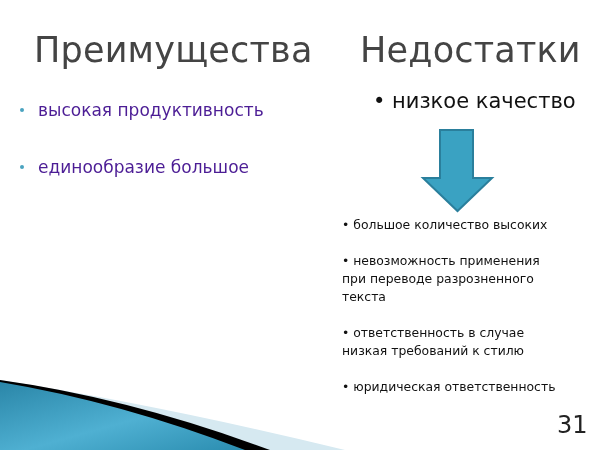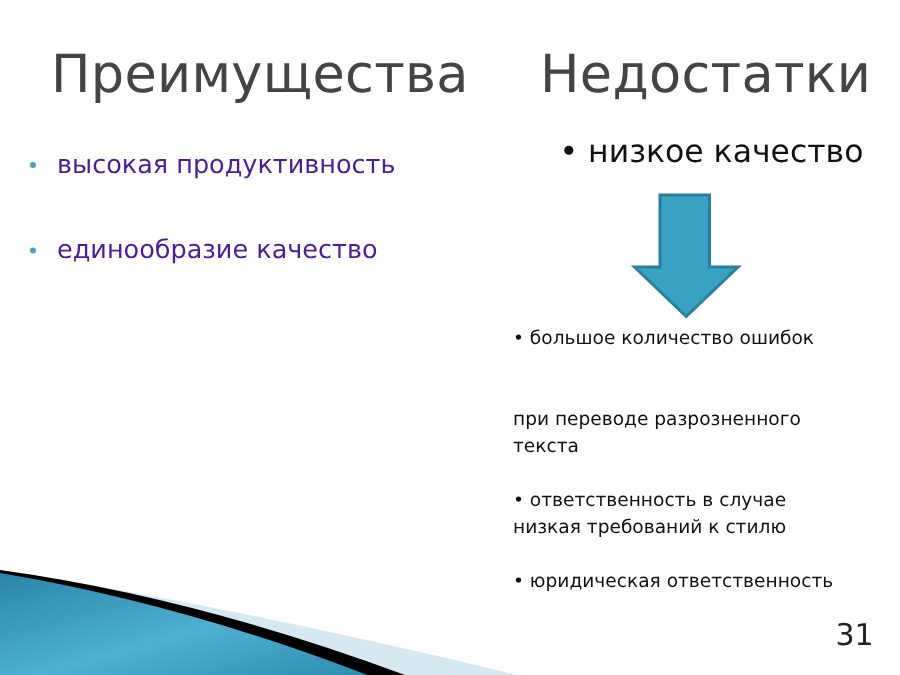--- a/index.html
+++ b/index.html
@@ -32,21 +32,21 @@
       white-space: nowrap;
     }
     .arrow { position: absolute; left: 420px; top: 128px; width: 75px; height: 85px; }
 
     .dis-list { position: absolute; left: 342px; top: 216px; margin: 0; padding: 0; list-style: none; }
     .dis-list li {
       font-size: 12.4px; color: #111; line-height: 18px; margin-bottom: 18px;
       white-space: nowrap;
     }
     .page-num {
-      position: absolute; left: 557px; top: 411px; font-size: 20px; color: #222;
+      position: absolute; left: 557px; top: 411px; font-size: 24px; color: #222;
     }
     .decor { position: absolute; left: 0; top: 0; width: 600px; height: 450px; pointer-events: none; }
   </style>
 </head>
 <body>
 
 <div class="slide">
   <svg class="decor" viewBox="0 0 600 450">
     <defs>
       <linearGradient id="swg" x1="0" y1="0" x2="1" y2="1">
@@ -63,34 +63,34 @@
   <div class="title left">Преимущества</div>
   <div class="title right">Недостатки</div>
 
   <ul class="adv-list">
     <li>
       <span class="bullet"></span>
       <span>высокая продуктивность</span>
     </li>
     <li>
       <span class="bullet"></span>
-      <span>единообразие качество</span>
+      <span>единообразие большое</span>
     </li>
   </ul>
 
   <div class="dis-main">• низкое качество</div>
 
   <svg class="arrow" viewBox="0 0 75 85">
     <path d="M20,2 L53,2 L53,50 L72,50 L37.5,83 L3,50 L20,50 Z" fill="#3aa2c2" stroke="#2a7f9c" stroke-width="2" stroke-linejoin="miter"></path>
   </svg>
 
   <ul class="dis-list">
-    <li><span>• большое количество ошибок</span></li>
+    <li><span>• большое количество высоких</span></li>
     <li style="margin-bottom:18px">
-      <br>
+      <span>• невозможность применения</span><br>
       <span>при переводе разрозненного</span><br>
       <span>текста</span>
     </li>
     <li>
       <span>• ответственность в случае</span><br>
       <span>низкая требований к стилю</span>
     </li>
     <li><span>• юридическая ответственность</span></li>
   </ul>
 

